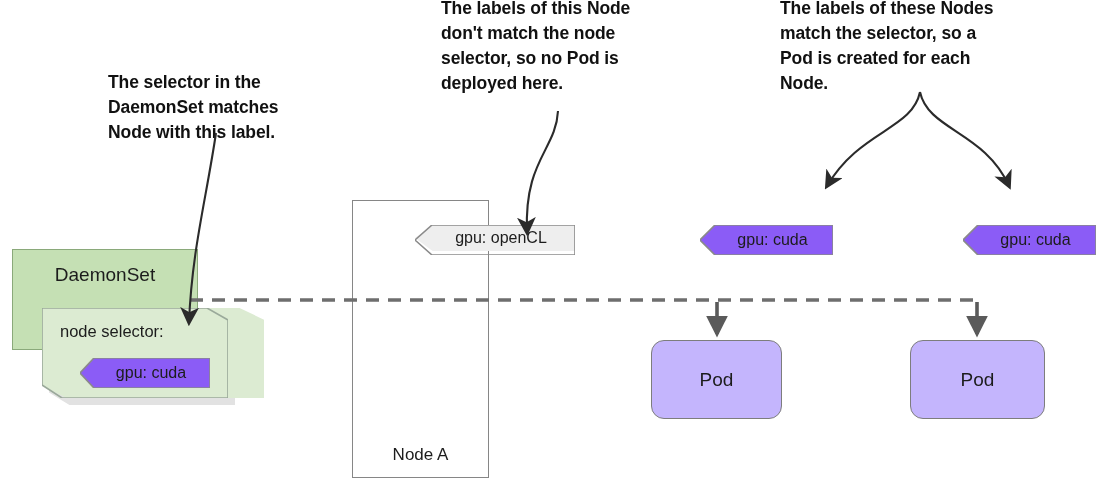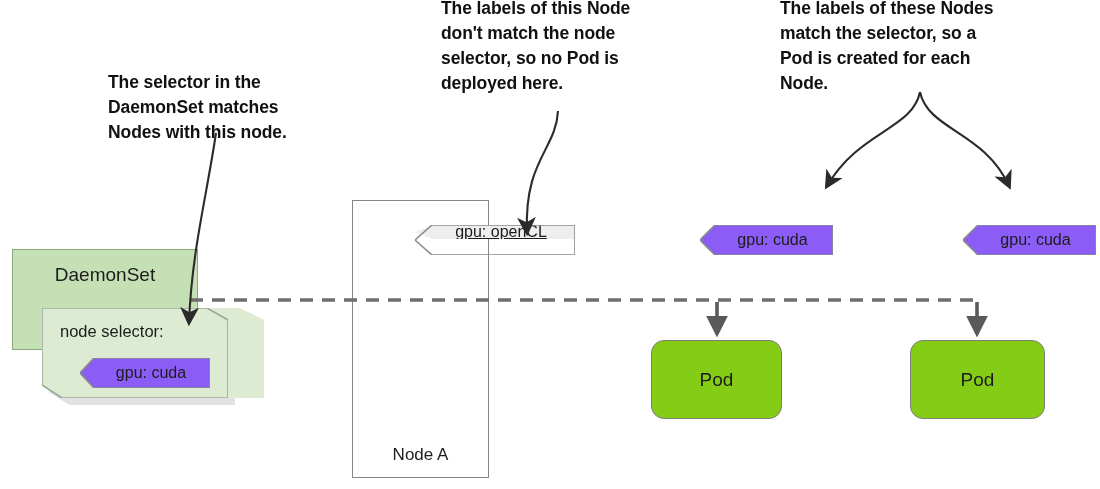--- a/index.html
+++ b/index.html
@@ -120,39 +120,39 @@
   .tag-grey   { background: #eeeeee; }
   .tag-outline { position: absolute; }
   .tag-label {
     position: relative;
     left: 6px;
     white-space: nowrap;
   }
 
   .pod-box {
     position: absolute;
-    background: #84cc16;
+    background: #c4b5fd;
     border: 1.6px solid #7d7d7d;
     border-radius: 13px;
     box-sizing: border-box;
     display: flex;
     align-items: center;
     justify-content: center;
     font-size: 19px;
     color: #1c1c1c;
   }
 </style>
 </head>
 <body>
 
 <div id="canvas">
 
   <div class="annot" id="annot-selector">The selector in the
 DaemonSet matches
-Nodes with this node.</div>
+Node with this label.</div>
   <div class="annot" id="annot-nomatch">The labels of this Node
 don't match the node
 selector, so no Pod is
 deployed here.</div>
   <div class="annot" id="annot-match">The labels of these Nodes
 match the selector, so a
 Pod is created for each
 Node.</div>
 
   <div class="node-box" style="left:352px; top:200px; width:137px; height:278px;">
@@ -178,21 +178,21 @@
     <polygon points="0,0 165,0 186,12 186,90 20,90 0,77" fill="none" stroke="#9aa99a" stroke-width="1.6"></polygon>
   </svg>
 
   <div class="tag tag-yellow" style="left:80px; top:358px; width:130px; height:30px;">
     <span class="tag-label">gpu: cuda</span>
   </div>
   <svg class="tag-outline" style="left:80px; top:358px; width:130px; height:30px;" viewBox="0 0 130 30">
     <polygon points="14,0 130,0 130,30 14,30 0,15" fill="none" stroke="#8a8a8a" stroke-width="1.6"></polygon>
   </svg>
 
-  <div class="tag tag-grey" style="left:415px; top:225px; width:160px; height:14px;text-decoration:underline;">
+  <div class="tag tag-grey" style="left:415px; top:225px; width:160px; height:26px;">
     <span class="tag-label">gpu: openCL</span>
   </div>
   <svg class="tag-outline" style="left:415px; top:225px; width:160px; height:30px;" viewBox="0 0 160 30">
     <polygon points="17,0 160,0 160,30 17,30 0,15" fill="none" stroke="#8a8a8a" stroke-width="1.6"></polygon>
   </svg>
 
   <div class="tag tag-yellow" style="left:700px; top:225px; width:133px; height:30px;">
     <span class="tag-label">gpu: cuda</span>
   </div>
   <svg class="tag-outline" style="left:700px; top:225px; width:133px; height:30px;" viewBox="0 0 133 30">

